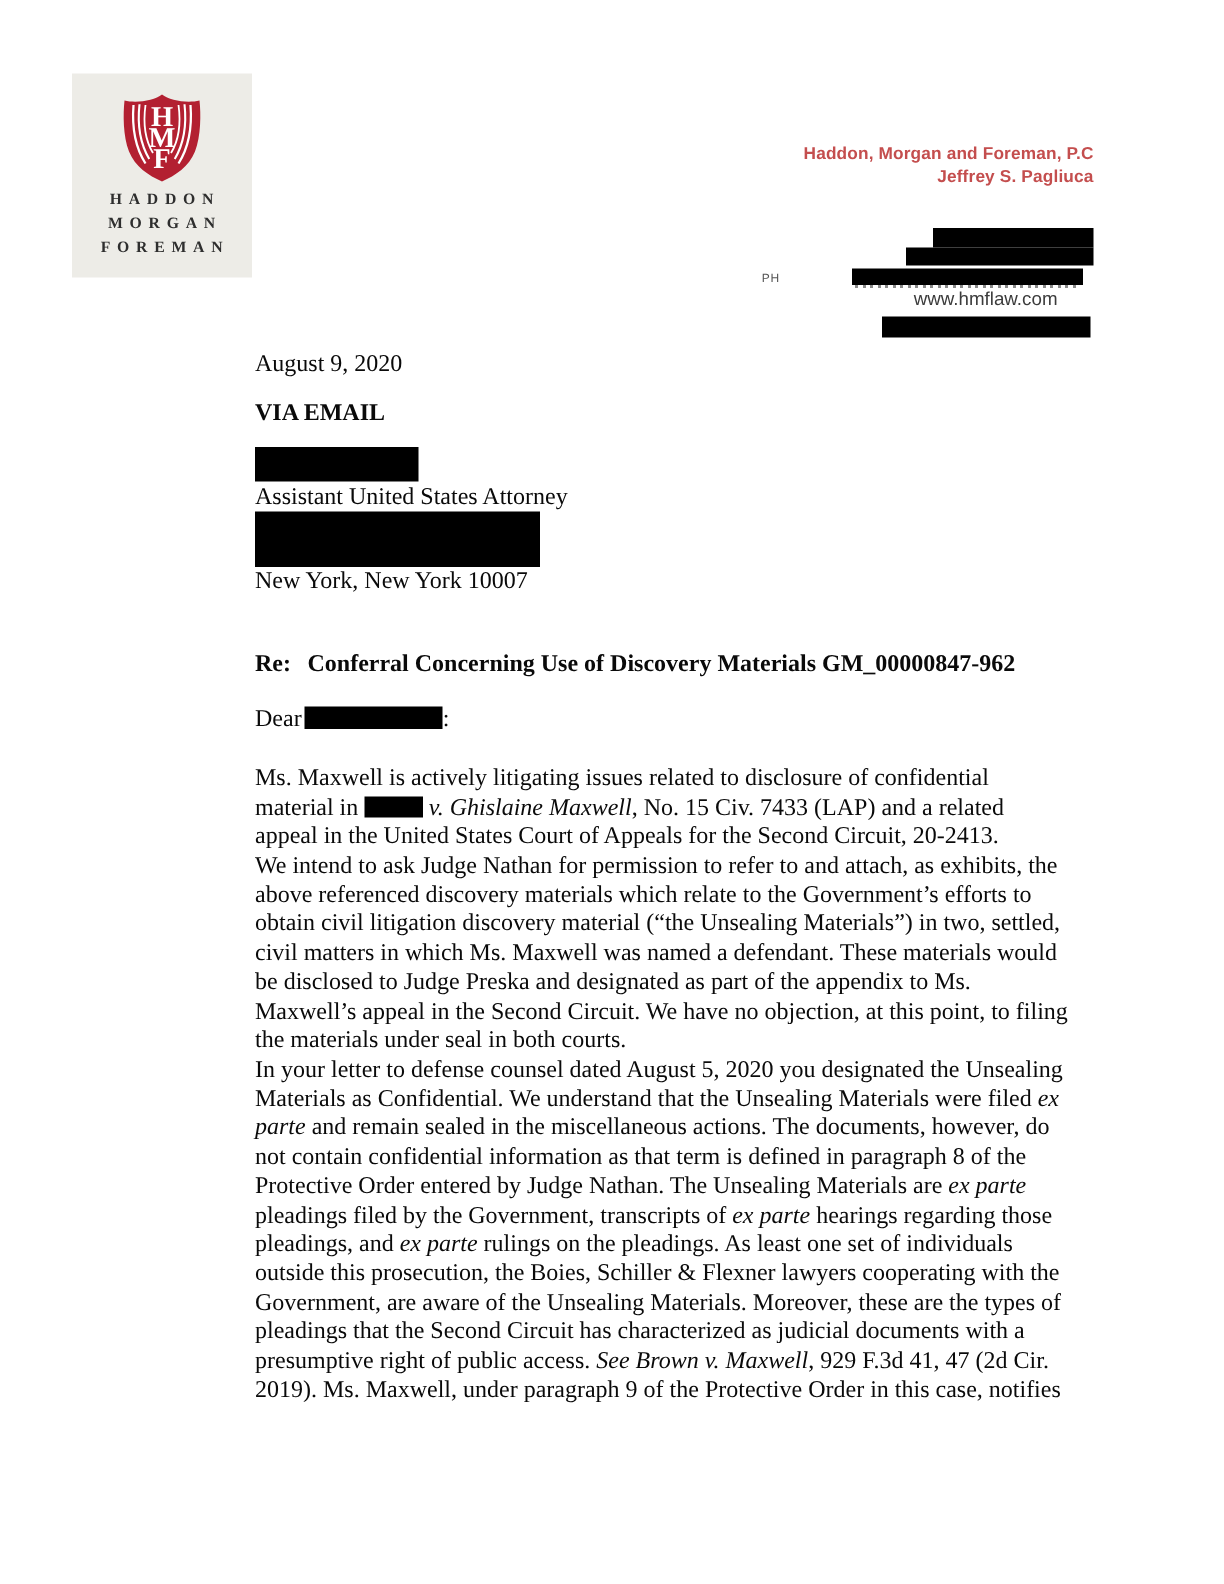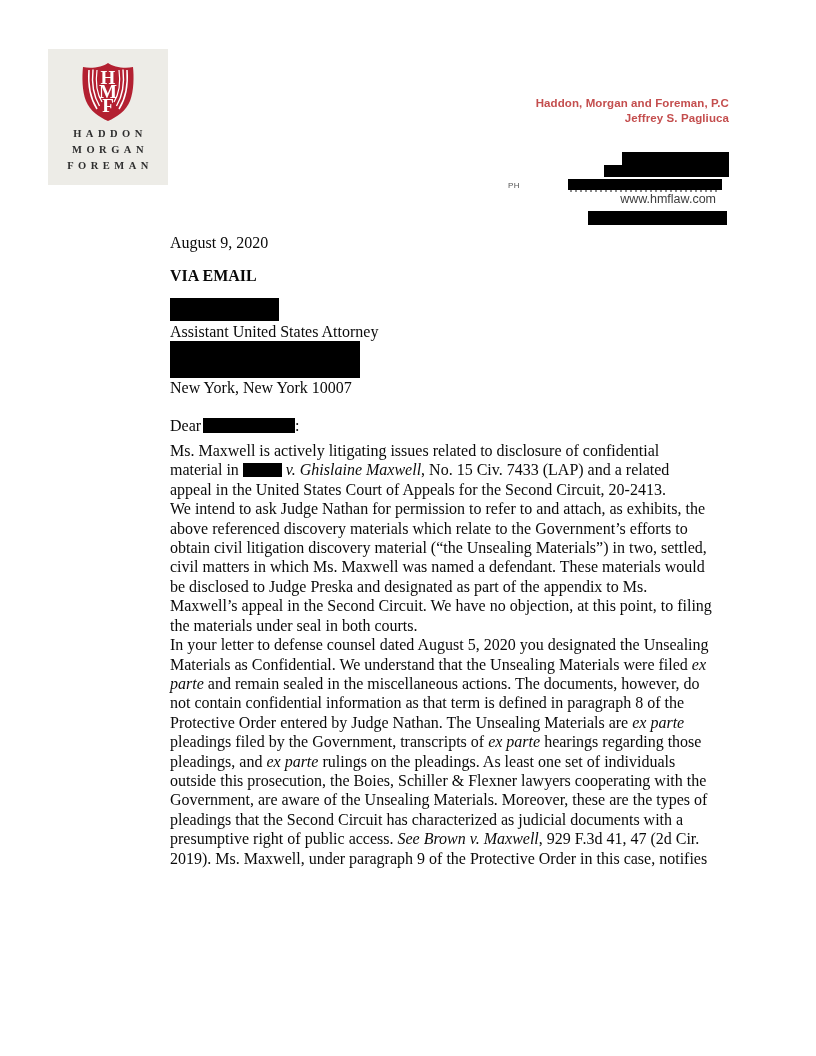--- a/index.html
+++ b/index.html
@@ -50,21 +50,21 @@
   }
   .phone-label {
     font-size:8px; color:#555; letter-spacing:.5px;
     margin-right:4px; margin-top:2px;
   }
   .phone-bar { width:154px; height:11px; background:#000; position:relative; margin-right:7px; }
   .phone-bar::after {           
     content:""; position:absolute; left:2px; right:2px; bottom:-2px; height:2px;
     background:repeating-linear-gradient(90deg,#8a8a8a 0 2px,transparent 2px 5px);
   }
-  .website { font-size:12.5px; color:#3c3c3c; line-height:17px; margin-top:1px; margin-right:13px; }
+  .website { font-size:12.5px; color:#3c3c3c; line-height:17px; margin-top:1px; margin-right:24px; }
   .bar-4 { width:139px; height:14px; margin-top:3px; margin-right:2px; }
 
   
   .body-col {
     position:absolute; left:170px; top:233px; width:545px;
     font-size:16px; line-height:19.4px;
   }
   .date-line { }
   .via-line { font-weight:bold; margin-top:14px; }
   .redact-block { background:#000; }
@@ -73,21 +73,21 @@
   .redact-address { width:190px; height:37px; }
   .city-line { }
   .re-line { font-weight:bold; margin-top:35px; }
   .re-label { margin-right:11px; }
   .salutation { margin-top:18px; }
   .redact-inline {
     display:inline-block; background:#000; vertical-align:-2px;
   }
   .salutation .redact-inline { width:92px; height:15px; margin-left:2px; }
   .paras p { text-align:left; }
-  .paras p:first-child { margin-top:6px; }
+  .paras p:first-child { margin-top:20px; }
   .it { font-style:italic; }
 </style>
 </head>
 <body>
 
 <div class="page">
 
   <div class="logo-box">
     <div class="shield-wrap">
       <svg width="56" height="60" viewBox="0 0 56 60" xmlns="http://www.w3.org/2000/svg">
@@ -127,20 +127,23 @@
 
   <div class="body-col">
     <div class="date-line">August 9, 2020</div>
     <div class="via-line">VIA EMAIL</div>
 
     <div class="redact-block redact-name"></div>
     <div class="recipient-title">Assistant United States Attorney</div>
     <div class="redact-block redact-address"></div>
     <div class="city-line">New York, New York 10007</div>
 
+    <div class="re-line">
+      <span class="re-label">Re:</span><span>Conferral Concerning Use of Discovery Materials GM_00000847-962</span>
+    </div>
 
     <div class="salutation">
       <span>Dear</span><span class="redact-inline"></span><span>:</span>
     </div>
 
     <div class="paras">
         <p><span>Ms. Maxwell is actively litigating issues related to disclosure of confidential material in </span><span class="redact-inline" style="width: 39px; height: 14px;"></span><span> </span><span class="it">v. Ghislaine Maxwell</span><span>, No. 15 Civ. 7433 (LAP) and a related appeal in the United States Court of Appeals for the Second Circuit, 20-2413.</span></p>
         <p><span>We intend to ask Judge Nathan for permission to refer to and attach, as exhibits, the above referenced discovery materials which relate to the Government’s efforts to obtain civil litigation discovery material (“the Unsealing Materials”) in two, settled, civil matters in which Ms. Maxwell was named a defendant. These materials would be disclosed to Judge Preska and designated as part of the appendix to Ms. Maxwell’s appeal in the Second Circuit. We have no objection, at this point, to filing the materials under seal in both courts.</span></p>
         <p><span>In your letter to defense counsel dated August 5, 2020 you designated the Unsealing Materials as Confidential. We understand that the Unsealing Materials were filed </span><span class="it">ex parte</span><span> and remain sealed in the miscellaneous actions. The documents, however, do not contain confidential information as that term is defined in paragraph 8 of the Protective Order entered by Judge Nathan. The Unsealing Materials are </span><span class="it">ex parte</span><span> pleadings filed by the Government, transcripts of </span><span class="it">ex parte</span><span> hearings regarding those pleadings, and </span><span class="it">ex parte</span><span> rulings on the pleadings. As least one set of individuals outside this prosecution, the Boies, Schiller &amp; Flexner lawyers cooperating with the Government, are aware of the Unsealing Materials. Moreover, these are the types of pleadings that the Second Circuit has characterized as judicial documents with a presumptive right of public access. </span><span class="it">See Brown v. Maxwell</span><span>, 929 F.3d 41, 47 (2d Cir. 2019). Ms. Maxwell, under paragraph 9 of the Protective Order in this case, notifies</span></p>
       </div>

